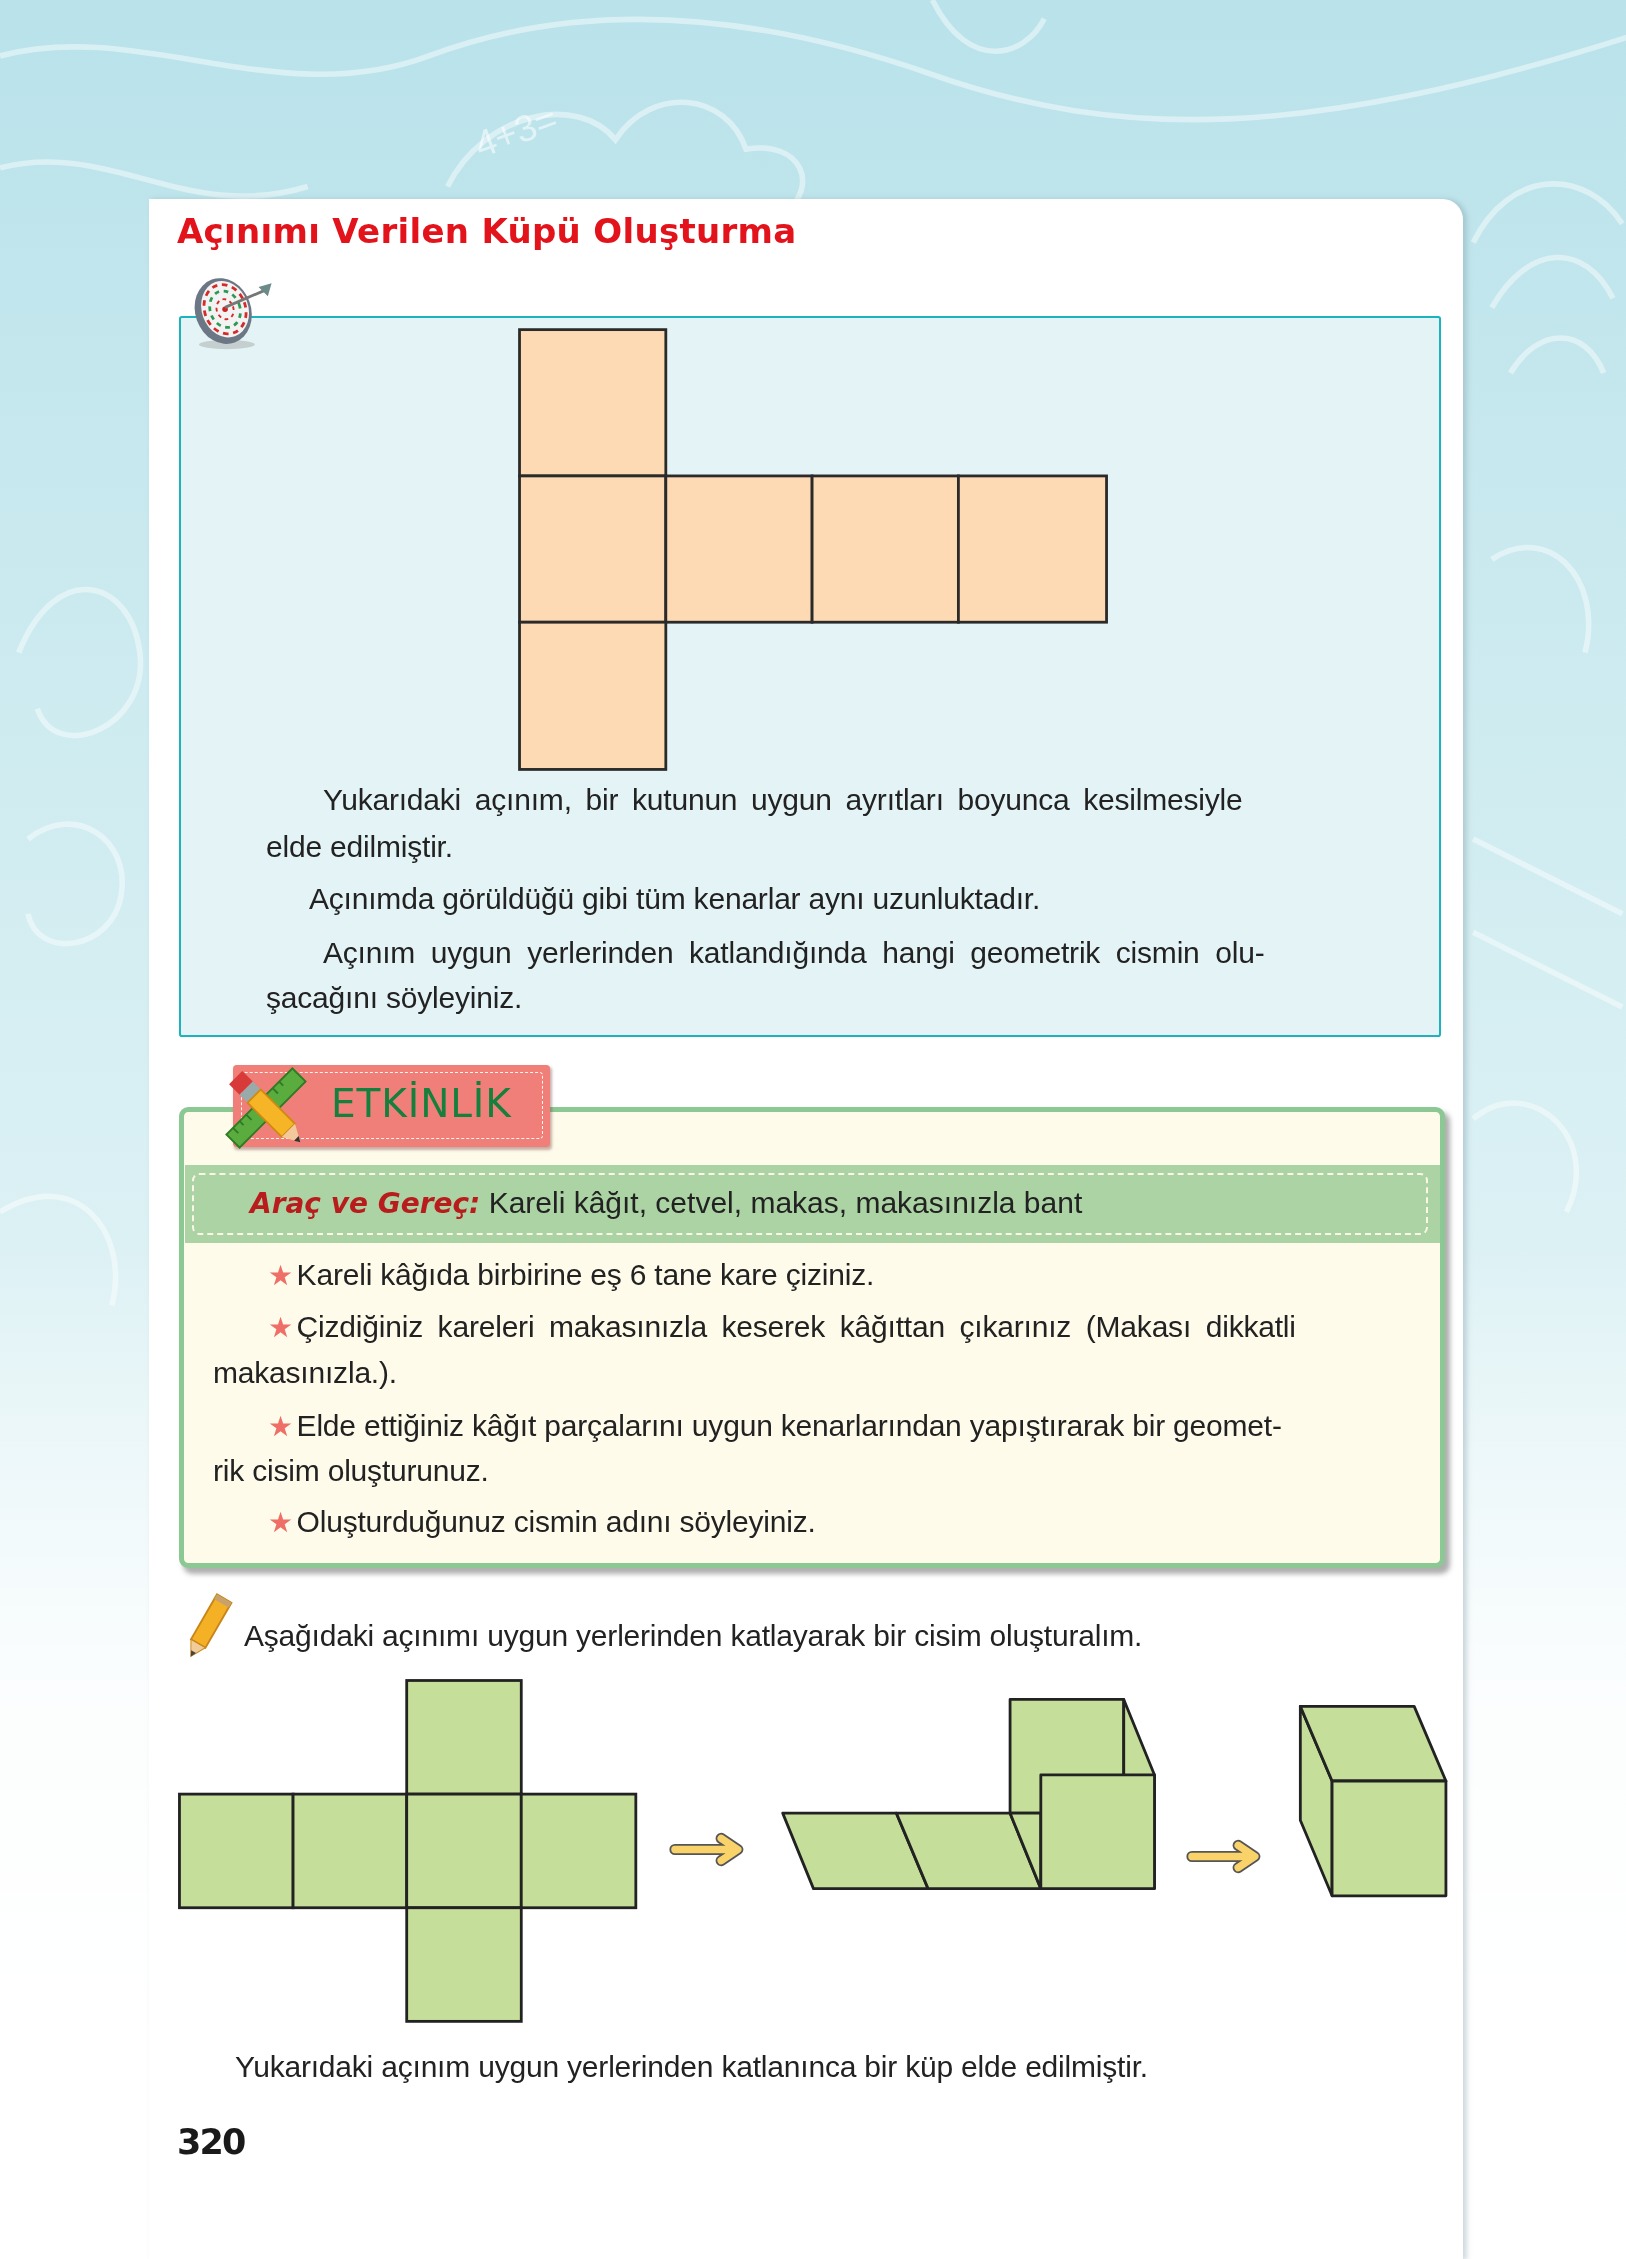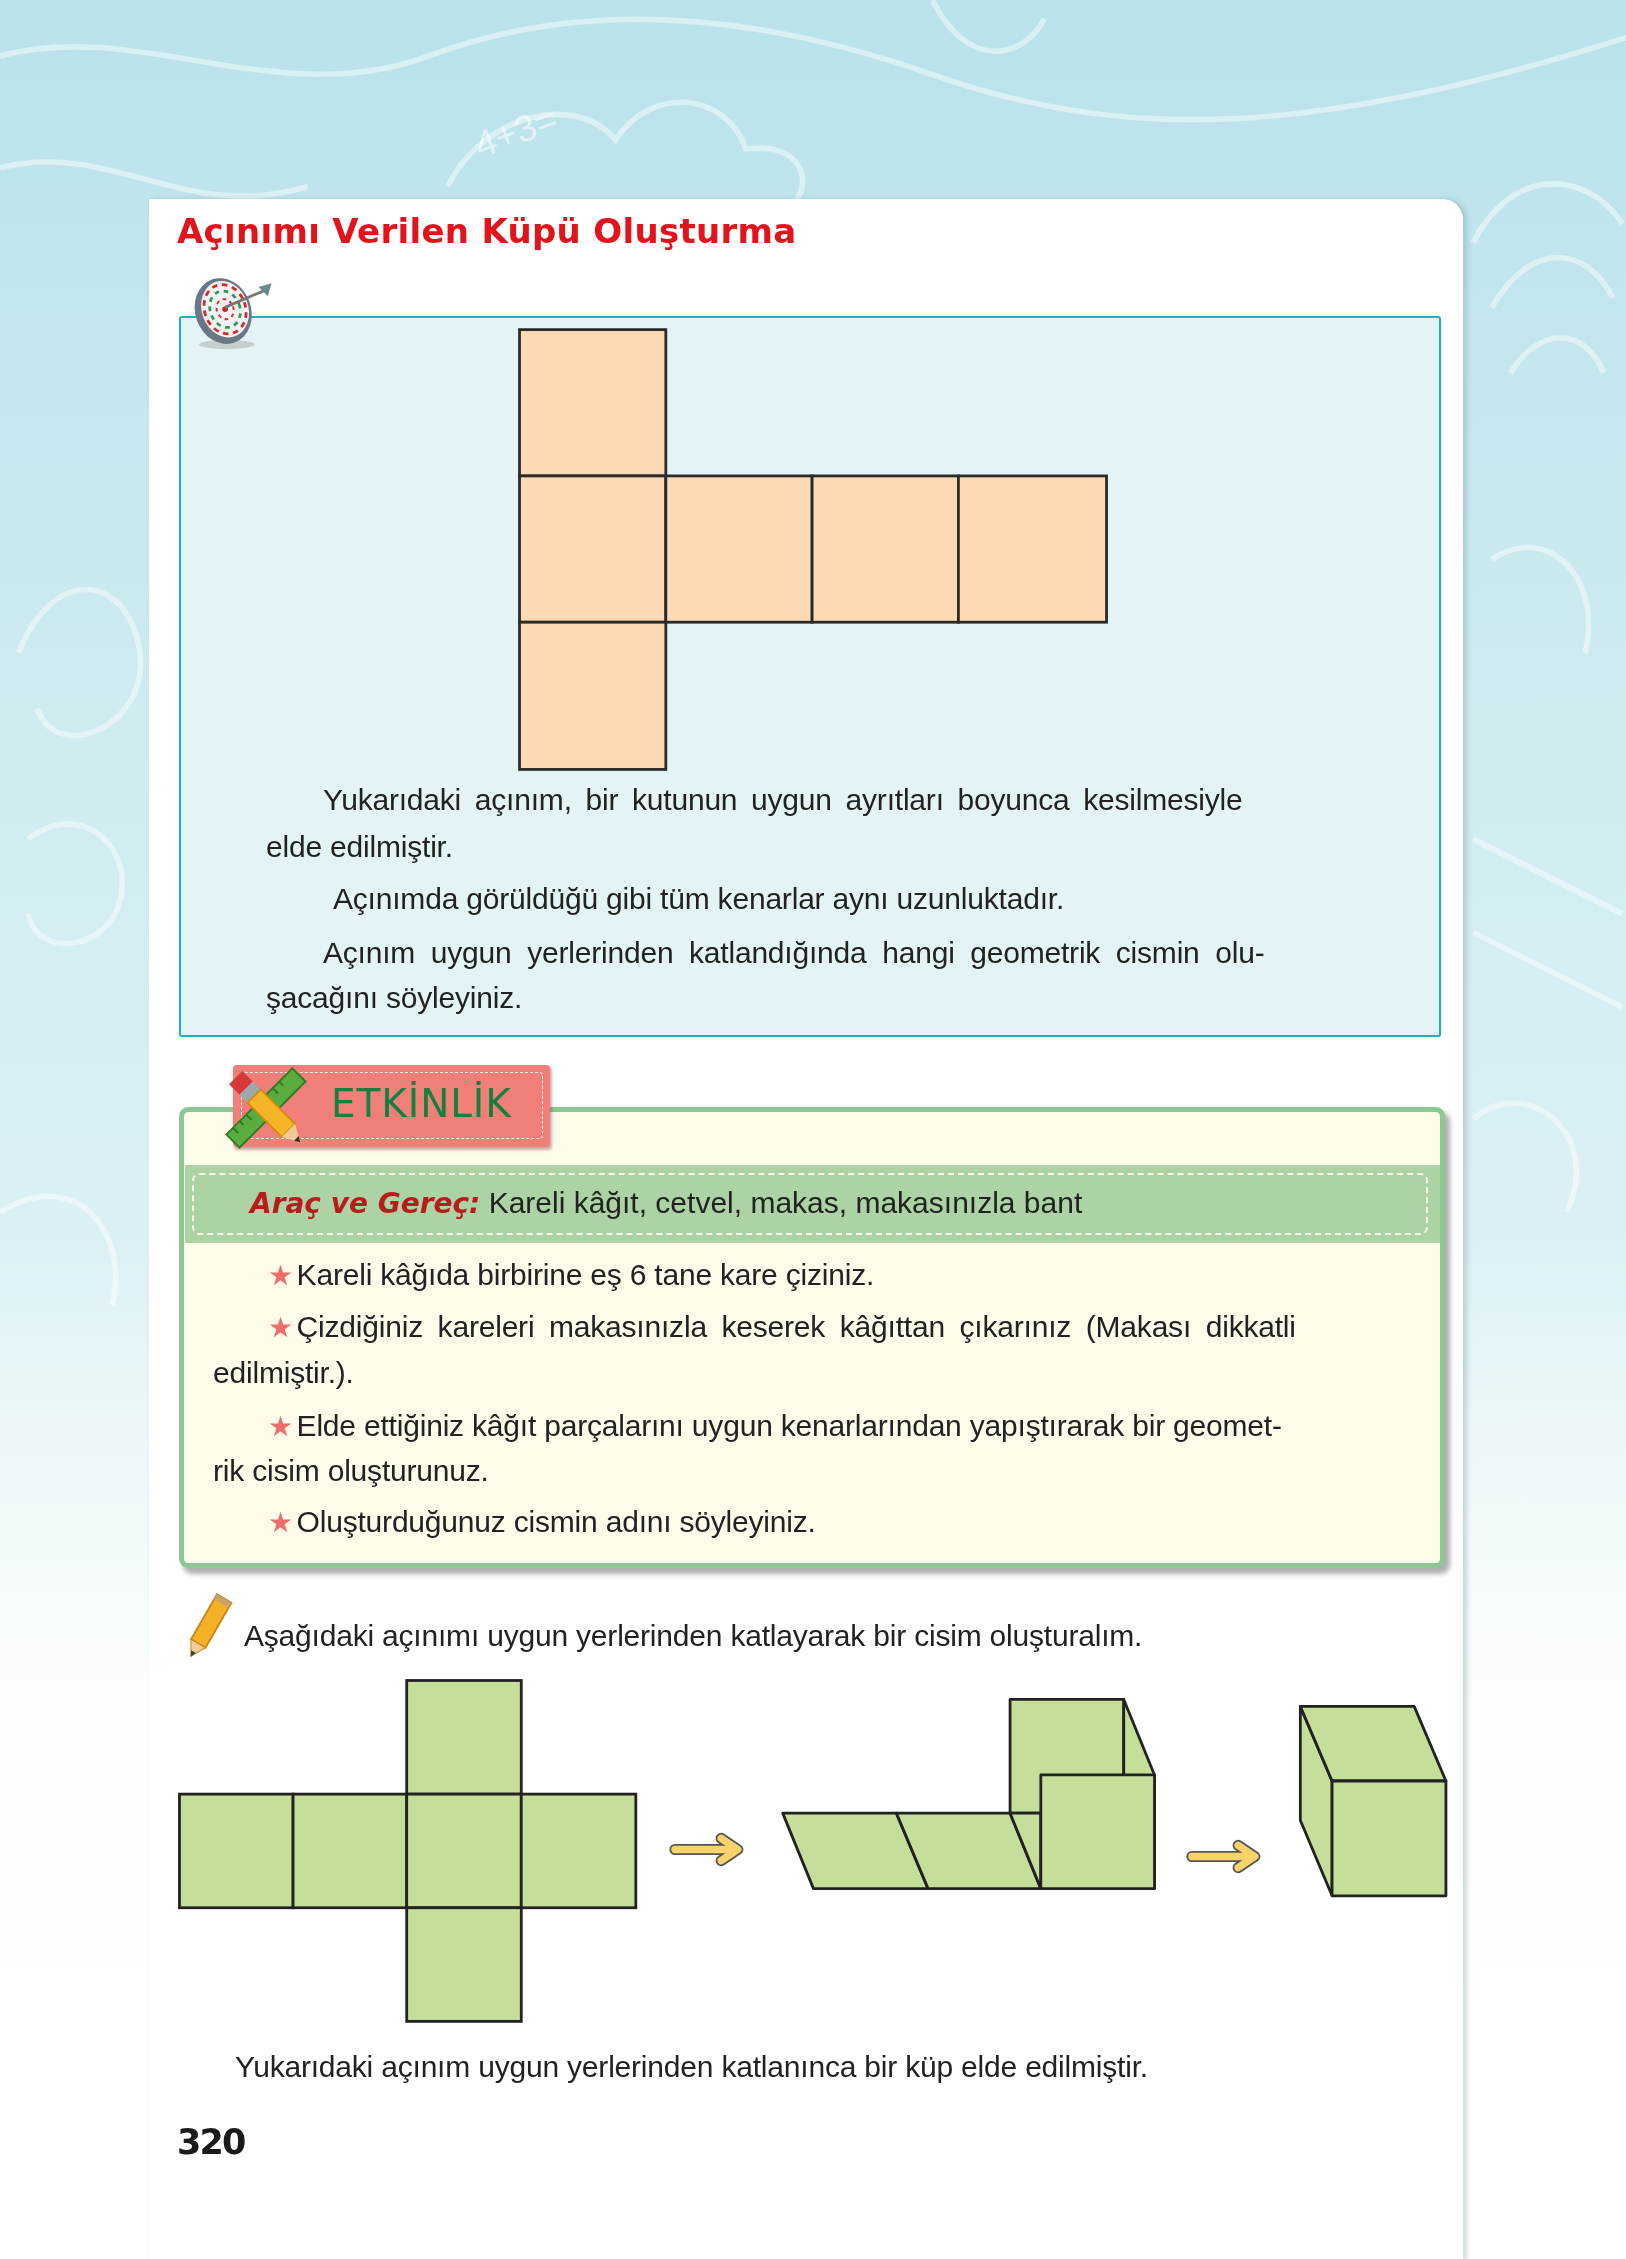--- a/index.html
+++ b/index.html
@@ -132,21 +132,21 @@
     <rect x="7" y="163" width="157" height="157"></rect>
     <rect x="164" y="163" width="157" height="157"></rect>
     <rect x="321" y="163" width="157" height="157"></rect>
     <rect x="478" y="163" width="159" height="157"></rect>
     <rect x="7" y="320" width="157" height="158"></rect>
   </g>
 </svg>
 
 <div class="abs body-text" style="left:323px;top:783px;white-space:nowrap;word-spacing:5.6px">Yukarıdaki açınım, bir kutunun uygun ayrıtları boyunca kesilmesiyle</div>
 <div class="abs body-text" style="left:266px;top:830px;white-space:nowrap">elde edilmiştir.</div>
-<div class="abs body-text" style="left:333px;top:882px;white-space:nowrap">Açınımda görüldüğü gibi tüm kenarlar aynı uzunluktadır.</div>
+<div class="abs body-text" style="left:309px;top:882px;white-space:nowrap">Açınımda görüldüğü gibi tüm kenarlar aynı uzunluktadır.</div>
 <div class="abs body-text" style="left:323px;top:936px;white-space:nowrap;word-spacing:7.5px">Açınım uygun yerlerinden katlandığında hangi geometrik cismin olu-</div>
 <div class="abs body-text" style="left:266px;top:981px;white-space:nowrap">şacağını söyleyiniz.</div>
 
 <div class="etk-box"></div>
 <div class="etk-bar"></div>
 <div class="etk-bar-inner"></div>
 <div class="tools-label">
   <span class="lbl">Araç ve Gereç:</span>
   <span>Kareli kâğıt, cetvel, makas, makasınızla bant</span>
 </div>
@@ -177,21 +177,21 @@
     <path d="M106 56.5 L112 60 L106 63.5 Z" fill="#333"></path>
   </g>
 </svg>
 
 <div class="abs body-text" style="left:268px;top:1258px;white-space:nowrap">
   <span class="star">★</span><span>Kareli kâğıda birbirine eş 6 tane kare çiziniz.</span>
 </div>
 <div class="abs body-text" style="left:268px;top:1310px;white-space:nowrap;word-spacing:6.5px">
   <span class="star">★</span><span>Çizdiğiniz kareleri makasınızla keserek kâğıttan çıkarınız (Makası dikkatli</span>
 </div>
-<div class="abs body-text" style="left:213px;top:1356px;white-space:nowrap">edilmiştir.).</div>
+<div class="abs body-text" style="left:213px;top:1356px;white-space:nowrap">makasınızla.).</div>
 <div class="abs body-text" style="left:268px;top:1409px;white-space:nowrap">
   <span class="star">★</span><span>Elde ettiğiniz kâğıt parçalarını uygun kenarlarından yapıştırarak bir geomet-</span>
 </div>
 <div class="abs body-text" style="left:213px;top:1454px;white-space:nowrap">rik cisim oluşturunuz.</div>
 <div class="abs body-text" style="left:268px;top:1505px;white-space:nowrap">
   <span class="star">★</span><span>Oluşturduğunuz cismin adını söyleyiniz.</span>
 </div>
 
 <svg class="abs" style="left:175px;top:1590px" width="65" height="75" viewBox="0 0 70 80">
   <g transform="rotate(30 35 40)">

